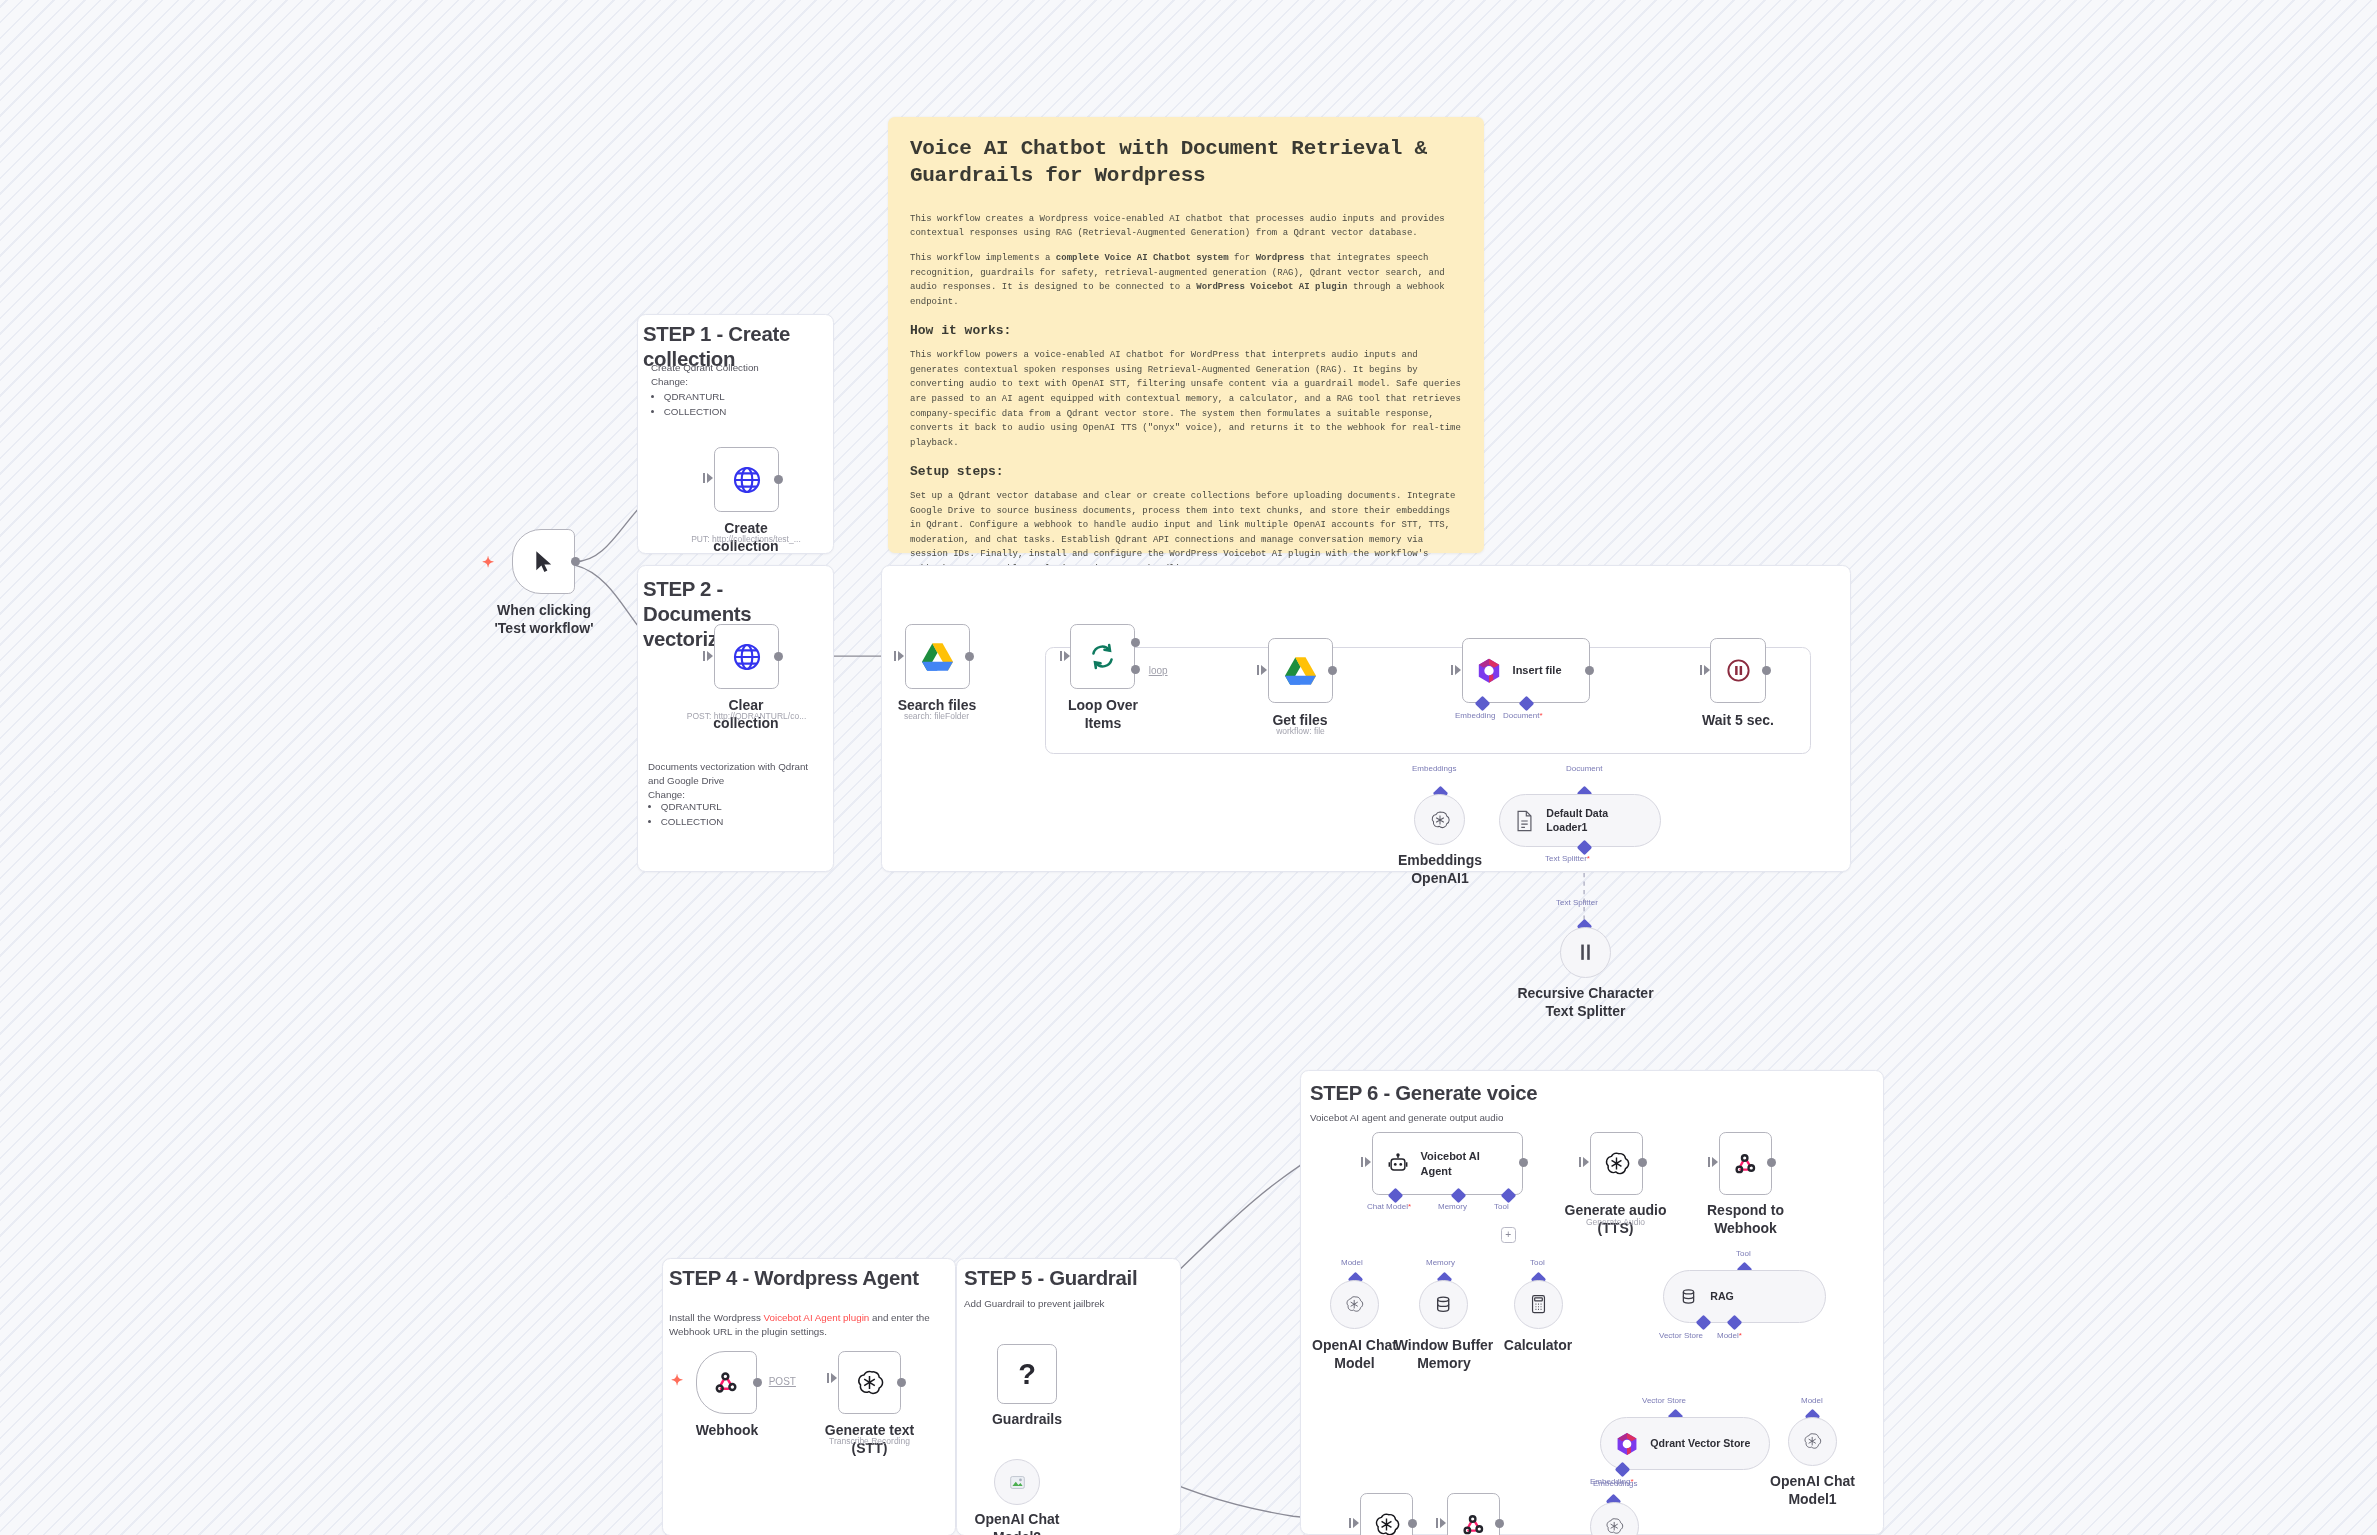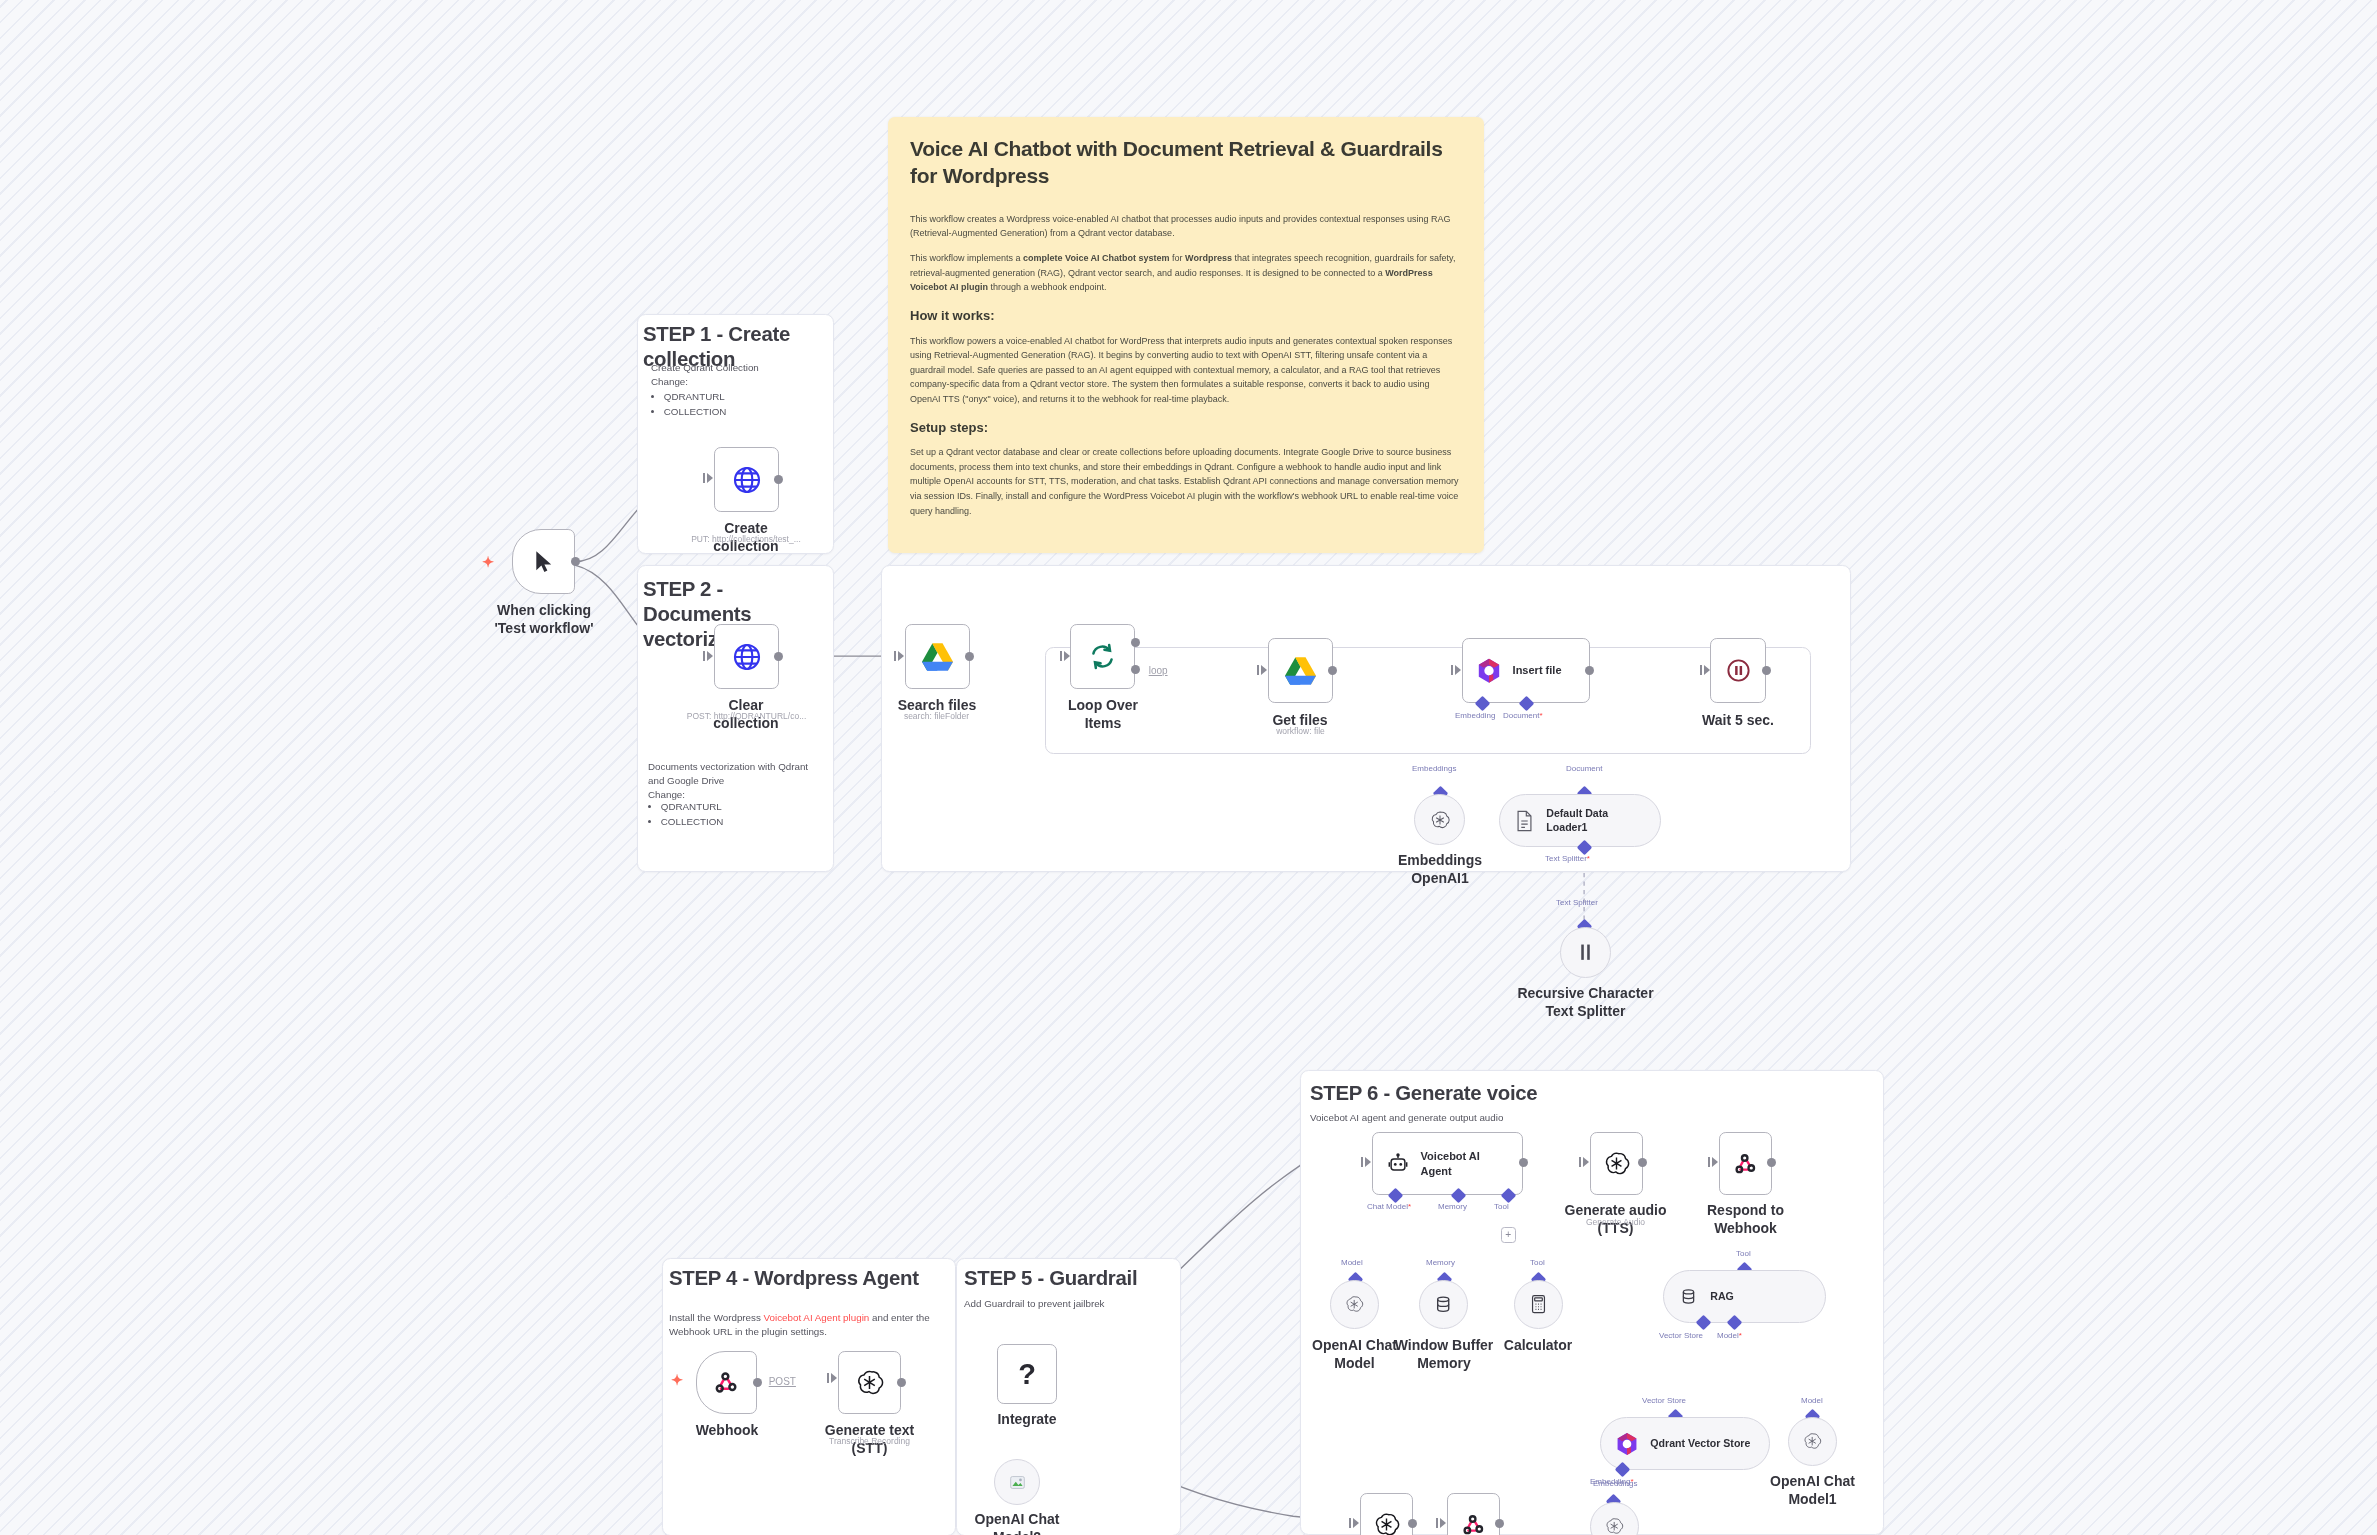--- a/index.html
+++ b/index.html
@@ -60,20 +60,21 @@
     margin: 0; padding-left: 12.8px;
   }
 
   
   .sticky {
     position: absolute;
     background: #fdeec3;
     border-radius: 6.8px;
     padding: 19px 22px;
     box-shadow: 0 0.9px 2.6px rgba(40,40,20,.07);
+    font-family: Liberation Mono, monospace;
   }
   .sticky h1 {
     margin: 0 0 22px 0;
     font-size: 21px;
     line-height: 1.28;
     font-weight: 700;
     color: #3a3a33;
     letter-spacing: -0.3px;
   }
   .sticky h2 {
@@ -528,21 +529,21 @@
       </svg>
     </span>
   </div>
   <div class="dot-out" style="left:897px; top:1378px;"></div>
   <div class="node-label" style="left:810px; top:1421px; width:119px;">Generate text (STT)</div>
   <div class="node-sublabel" style="left:810px; top:1436px; width:119px;">Transcribe Recording</div>
 
   <div class="node" style="left:997px; top:1344px; width:60px; height:60px;">
     <span style="font-size:29px;font-weight:700;color:#2a2a32;line-height:1;">?</span>
   </div>
-  <div class="node-label" style="left:976px; top:1410px; width:102px;">Integrate</div>
+  <div class="node-label" style="left:976px; top:1410px; width:102px;">Guardrails</div>
   <div class="subnode" style="left:994px; top:1459px; width:46px; height:46px;">
     <span>
       <svg class="icon" width="17" height="17" viewBox="0 0 20 20">
         <rect x="2" y="3" width="16" height="14" rx="2" fill="#eceff4" stroke="#b9bfc9" stroke-width="1"></rect>
         <path d="M4 14 L8 9 L11 13 L13.5 10.5 L16 14 Z" fill="#4caf50"></path>
         <circle cx="13.5" cy="7" r="1.6" fill="#a7b0bd"></circle>
       </svg>
     </span>
   </div>
   <div class="node-label" style="left:953px; top:1510px; width:128px;">OpenAI Chat Model2</div>

